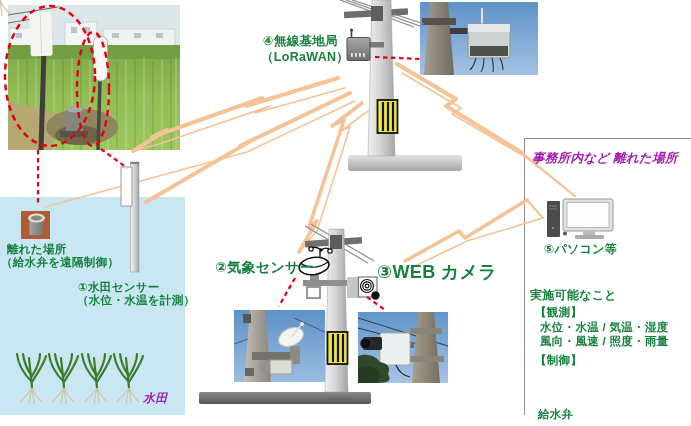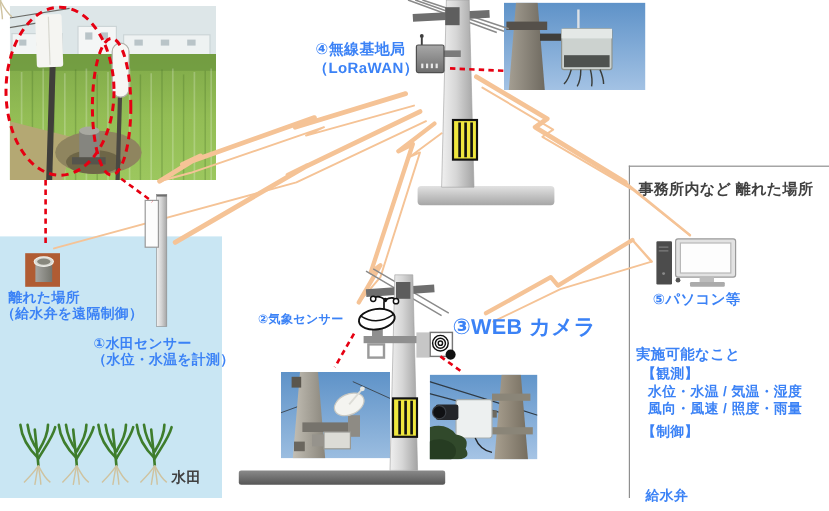--- a/index.html
+++ b/index.html
@@ -15,29 +15,29 @@
   }
   .photo{position:absolute;overflow:hidden;}
   .photo svg{display:block;}
   .photo1{left:8px;top:5px;width:172px;height:145px;}
   .photo2{left:420px;top:2px;width:118px;height:73px;}
   .photo3{left:234px;top:310px;width:91px;height:72px;}
   .photo4{left:358px;top:312px;width:90px;height:71px;}
   .canvas{position:absolute;left:0;top:0;width:691px;height:426px;pointer-events:none;}
   .labels{position:absolute;left:0;top:0;width:691px;height:426px;pointer-events:none;}
   .lbl{
-    position:absolute;white-space:nowrap;color:#3b82f6;font-weight:bold;
+    position:absolute;white-space:nowrap;color:#15803d;font-weight:bold;
     font-size:12px;line-height:14px;letter-spacing:0.3px;
   }
   .lbl.small{font-size:11.5px;line-height:13px;}
-  .lbl.red{color:#404040;}
+  .lbl.red{color:#a21caf;font-style:italic;}
   .lbl.bs{font-size:12.5px;}
   .lbl-bs1{left:263px;top:34px;}
   .lbl-bs2{left:261px;top:50px;}
-  .lbl-weather{left:215px;top:260px;font-size:10px;}
+  .lbl-weather{left:215px;top:260px;font-size:14px;}
   .lbl-camera{left:377px;top:265px;font-size:18px;}
   .lbl-valve1{left:7px;top:243px;}
   .lbl-valve2{left:1px;top:256px;}
   .lbl-sensor1{left:78px;top:281px;}
   .lbl-sensor2{left:77px;top:294px;}
   .lbl-suiden{left:143px;top:391px;font-size:12px;}
   .lbl-office-head{left:532px;top:151px;font-size:12.5px;}
   .lbl-pc{left:544px;top:242px;}
   .lbl-caps{left:530px;top:288px;}
   .lbl-obs-h{left:535px;top:306px;}

